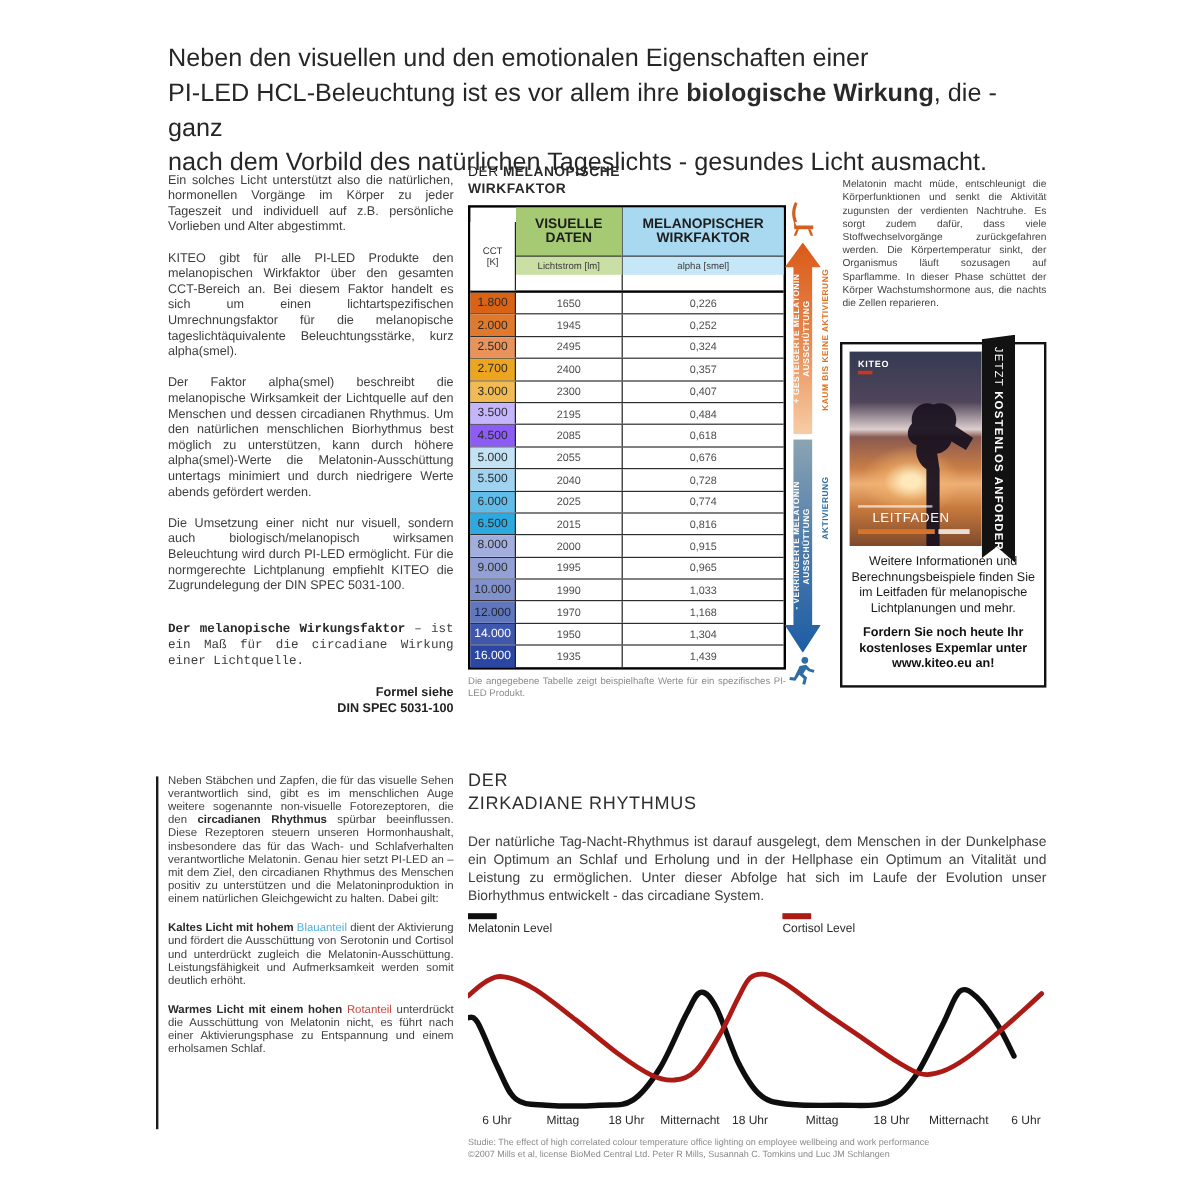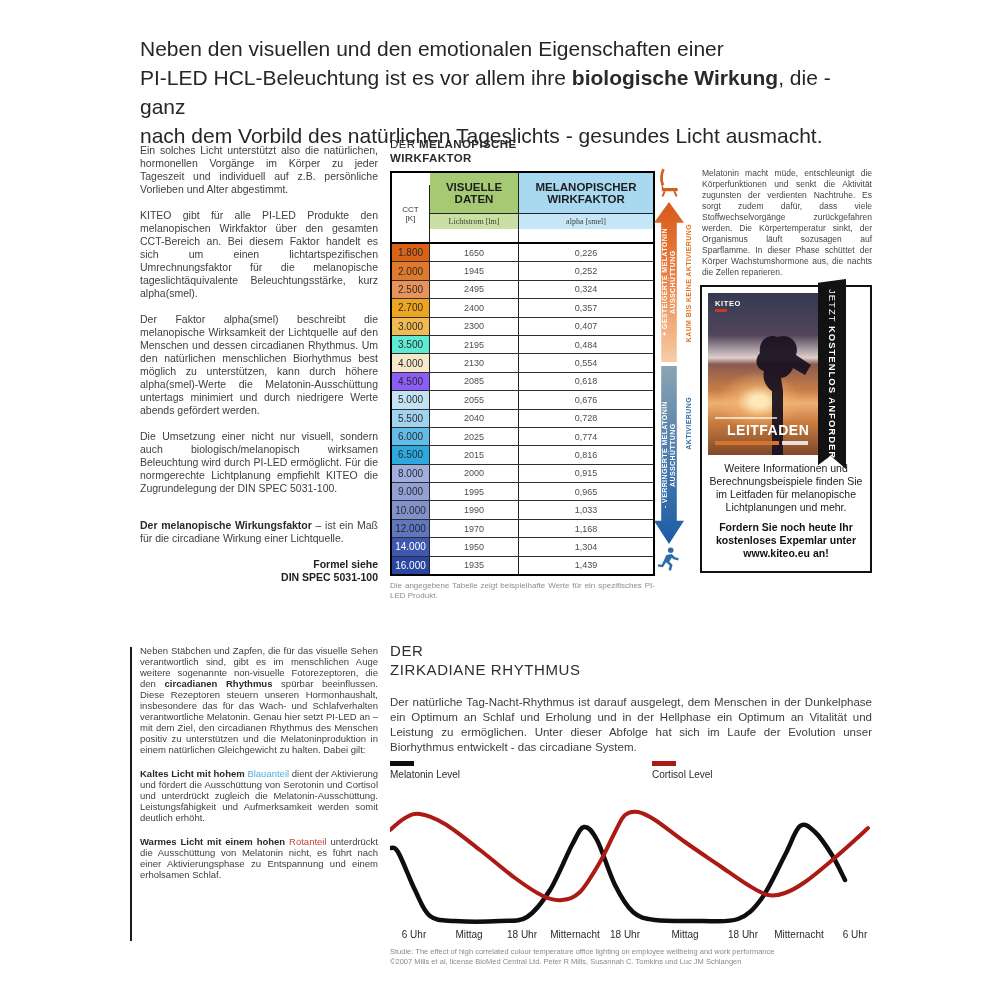--- a/index.html
+++ b/index.html
@@ -9,39 +9,39 @@
   .b{font-weight:bold;color:#2a2a2a;}
   .blue{color:#4fb0dd;}
   .red{color:#c9473c;}
 
   
   .headline{left:140px;top:34px;width:740px;font-size:21px;line-height:29px;color:#262626;}
 
   
   .colL{left:140px;top:133px;width:238px;font-size:10.5px;line-height:13px;text-align:justify;color:#3e3e3e;}
   .colL p{margin:11px 0 13px 0;}
-  .colL .lead{margin-top:24px;}
+  .colL .lead{margin-top:24px;font-family:Liberation Mono, monospace;}
   .formula{text-align:right;font-weight:bold;color:#222;margin-top:4px;}
 
   .colLB{left:140px;top:645px;width:238px;font-size:9.5px;line-height:11px;text-align:justify;color:#3e3e3e;}
   .colLB p{margin:0 0 13px 0;}
   .vrule{left:130px;top:647px;width:2px;height:294px;background:#1b1b1b;}
 
   
   .tblock{left:390px;top:137px;width:265px;}
   .ttitle{font-size:11.5px;line-height:14px;letter-spacing:.4px;color:#1e1e1e;}
   .mtable{margin-top:6px;border:2px solid #000;width:265px;box-sizing:border-box;background:#fff;}
   .thead{display:flex;border-bottom:2px solid #000;}
   .th-cct{width:38px;box-sizing:border-box;border-right:1.5px solid #222;display:flex;flex-direction:column;
           align-items:center;justify-content:center;font-size:8px;color:#333;height:57px;background:#fff;margin-top:12px;}
   .th-group{width:89px;box-sizing:border-box;border-right:1.5px solid #222;display:flex;flex-direction:column;}
   .th-group.last{width:134px;border-right:none;}
   .th-main{flex:0 0 40px;display:flex;align-items:center;justify-content:center;text-align:center;
            font-weight:bold;font-size:11.5px;line-height:12.5px;color:#1d1d1d;border-bottom:1.5px solid #222;}
-  .th-sub{flex:0 0 15px;display:flex;align-items:center;justify-content:center;font-size:8px;color:#3c3c3c;font-family:Liberation Serif, serif;}
+  .th-sub{flex:0 0 15px;display:flex;align-items:center;justify-content:center;font-size:8px;color:#3c3c3c;}
   .green{background:#a6ca73;} .greenL{background:#cadfa4;}
   .cyan{background:#a8d9f1;} .cyanL{background:#c6e7f7;}
   .trow{display:flex;height:17.4px;border-bottom:1px solid #2e2e2e;}
   .trow:last-child{border-bottom:none;}
   .tcell{box-sizing:border-box;display:flex;align-items:center;justify-content:center;font-size:9px;color:#4d4d4d;}
   .c-cct{width:38px;border-right:1.5px solid #222;font-size:10px;}
   .c-lm{width:89px;border-right:1.5px solid #222;}
   .c-al{width:134px;}
   .tcaption{margin-top:5px;font-size:8px;line-height:10px;color:#8c8c8c;text-align:justify;}
 
@@ -55,31 +55,31 @@
             background:linear-gradient(180deg,#8ba4b2 0%,#4d7cab 50%,#1d5ca5 100%);}
   .arrow-label{position:absolute;left:0;top:0;width:100%;height:100%;display:flex;align-items:center;justify-content:center;
             color:#fff;font-size:7px;font-weight:bold;letter-spacing:.4px;text-align:center;}
   .arrow-label .vtext{max-height:120px;line-height:8px;}
   .side-orange{left:685px;top:204px;height:158px;display:flex;align-items:center;
             color:#e07020;font-size:7px;font-weight:bold;letter-spacing:.4px;}
   .side-blue{left:685px;top:368px;height:110px;display:flex;align-items:center;
             color:#2b6ca8;font-size:7px;font-weight:bold;letter-spacing:.4px;}
 
   
-  .melapara{left:702px;top:168px;width:170px;font-size:8.5px;line-height:11px;text-align:justify;color:#454545;}
+  .melapara{left:702px;top:148px;width:170px;font-size:8.5px;line-height:11px;text-align:justify;color:#454545;}
   .infobox{left:700px;top:285px;width:172px;height:288px;border:2px solid #111;box-sizing:border-box;background:#fff;}
   .cover{left:708px;top:293px;width:110px;height:162px;overflow:hidden;
          background:linear-gradient(180deg,#343a52 0%,#51455a 26%,#86555048 40%,#8a5a50 44%,#c97d46 60%,#eeb075 68%,#c97b3e 80%,#7e4a2c 100%);}
   .sun{position:absolute;left:8%;top:48%;width:84px;height:60px;
        background:radial-gradient(ellipse at 50% 50%,rgba(255,236,190,.95) 0 12%,rgba(243,180,110,.55) 38%,rgba(243,180,110,0) 70%);}
   .cover-brand{position:absolute;left:7px;top:6px;color:#fff;font-size:7.5px;font-weight:bold;letter-spacing:.6px;}
   .cover-brand i{display:block;width:12px;height:3px;background:#c8371e;margin-top:1px;}
   .cover-bottom{position:absolute;left:7px;right:7px;bottom:10px;color:#fff;}
   .bar1{width:62px;height:2px;background:rgba(255,255,255,.65);margin-bottom:3px;}
-  .cover-title{font-size:14px;font-weight:bold;letter-spacing:.5px;padding-left:12px;}
+  .cover-title{font-size:11px;font-weight:normal;letter-spacing:.5px;padding-left:12px;}
   .bar2{margin-top:3px;display:flex;gap:3px;}
   .bar2 span:first-child{width:64px;height:4px;background:#d8742a;}
   .bar2 span:last-child{width:26px;height:4px;background:rgba(255,255,255,.8);}
   .ribbon{left:818px;top:279px;width:28px;height:190px;background:#121212;
           clip-path:polygon(0 2%,100% 0,100% 100%,45% 93%,0 98%);
           display:flex;align-items:flex-start;justify-content:center;}
   .ribbon .vtext{transform:none;color:#fff;font-size:9.5px;letter-spacing:1px;margin-top:10px;}
   .info-p1{left:704px;top:462px;width:164px;text-align:center;font-size:10.5px;line-height:13px;color:#1c1c1c;}
   .info-p2{left:704px;top:521px;width:164px;text-align:center;font-size:10.5px;line-height:13px;font-weight:bold;color:#111;}
 
@@ -160,28 +160,23 @@
             <div class="tcell c-cct" style="background: rgb(237, 164, 30); color: rgb(43, 43, 43);">2.700</div>
             <div class="tcell c-lm">2400</div>
             <div class="tcell c-al">0,357</div>
           </div>
           <div class="trow">
             <div class="tcell c-cct" style="background: rgb(241, 186, 82); color: rgb(43, 43, 43);">3.000</div>
             <div class="tcell c-lm">2300</div>
             <div class="tcell c-al">0,407</div>
           </div>
           <div class="trow">
-            <div class="tcell c-cct" style="background: #5eead4; color: rgb(43, 43, 43);">3.500</div>
+            <div class="tcell c-cct" style="background: #c4b5fd; color: rgb(43, 43, 43);">3.500</div>
             <div class="tcell c-lm">2195</div>
             <div class="tcell c-al">0,484</div>
-          </div>
-          <div class="trow">
-            <div class="tcell c-cct" style="background: rgb(246, 233, 203); color: rgb(43, 43, 43);">4.000</div>
-            <div class="tcell c-lm">2130</div>
-            <div class="tcell c-al">0,554</div>
           </div>
           <div class="trow">
             <div class="tcell c-cct" style="background: #8b5cf6; color: rgb(43, 43, 43);">4.500</div>
             <div class="tcell c-lm">2085</div>
             <div class="tcell c-al">0,618</div>
           </div>
           <div class="trow">
             <div class="tcell c-cct" style="background: rgb(195, 227, 244); color: rgb(43, 43, 43);">5.000</div>
             <div class="tcell c-lm">2055</div>
             <div class="tcell c-al">0,676</div>

